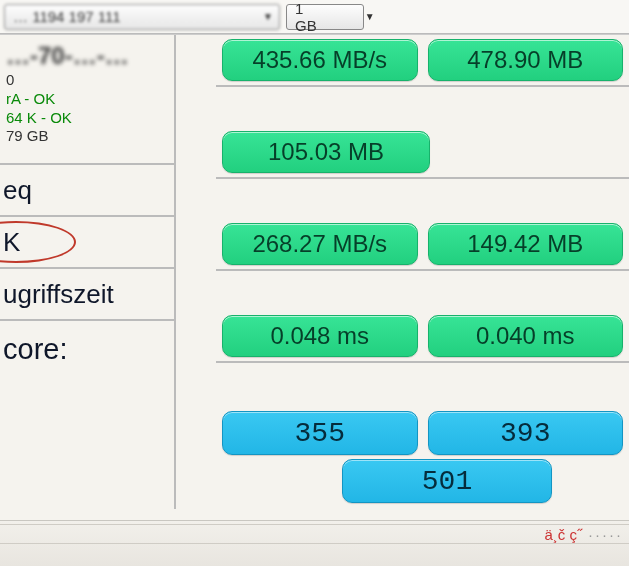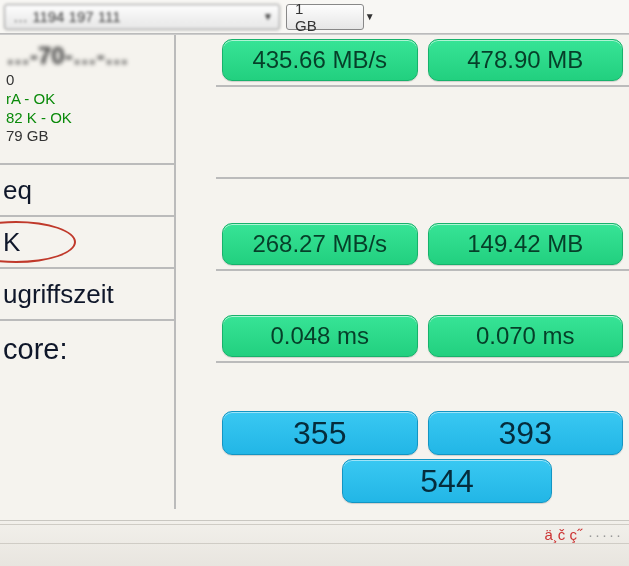--- a/index.html
+++ b/index.html
@@ -134,26 +134,27 @@
     position: relative;
     height: 106px;
     padding: 8px 6px 0 6px;
   }
   .score-row1 { display: flex; gap: 10px; }
   .score-pill, .score-total {
     border-radius: 10px;
     display: flex;
     align-items: center;
     justify-content: center;
-    font-size: 32px;
+    font-size: 28px;
     color: #052c3c;
     background: linear-gradient(#39c8f2,#22b6e6);
     border: 1px solid #1395c3;
     box-shadow: inset 0 1px 0 rgba(255,255,255,.5), 0 1px 1px rgba(0,0,0,.15);
     height: 44px;
+    font-family: Liberation Mono, monospace;
   }
   .score-pill { flex: 1; }
   .score-pill:first-child { max-width: 208px; }
   .score-total {
     position: absolute;
     left: 126px; top: 56px;
     width: 210px;
   }
 
   
@@ -193,21 +194,21 @@
     <span class="caret">▼</span>
   </div>
 </div>
 
 <div class="main">
   <div class="left-col">
     <div class="info-box">
       <div class="name">…-70-…-…</div>
       <div class="c0">0</div>
       <div class="ok">rA - OK</div>
-      <div class="ok">82 K - OK</div>
+      <div class="ok">64 K - OK</div>
       <div class="c0">79 GB</div>
     </div>
     <div class="label-cell">
       <span>eq</span>
     </div>
     <div class="label-cell">
       <span>K</span>
       <div class="ellipse-mark"></div>
     </div>
     <div class="label-cell">
@@ -218,36 +219,37 @@
     </div>
   </div>
 
   <div class="right-col">
 
     <div class="data-row speed">
       <div class="pill">435.66 MB/s</div>
       <div class="pill">478.90 MB</div>
     </div>
     <div class="data-row speed">
+      <div class="pill">105.03 MB</div>
     </div>
     <div class="data-row speed">
       <div class="pill">268.27 MB/s</div>
       <div class="pill">149.42 MB</div>
     </div>
     <div class="data-row speed">
       <div class="pill">0.048 ms</div>
-      <div class="pill">0.070 ms</div>
+      <div class="pill">0.040 ms</div>
     </div>
 
     <div class="score-block">
       <div class="score-row1">
         <div class="score-pill">355</div>
         <div class="score-pill">393</div>
       </div>
-      <div class="score-total">544</div>
+      <div class="score-total">501</div>
     </div>
   </div>
 </div>
 
 <div class="bottom-strip">
   <div class="status-line">
     <span>ä¸č ç˝</span>
     <span class="sep">·····</span>
   </div>
 </div>

